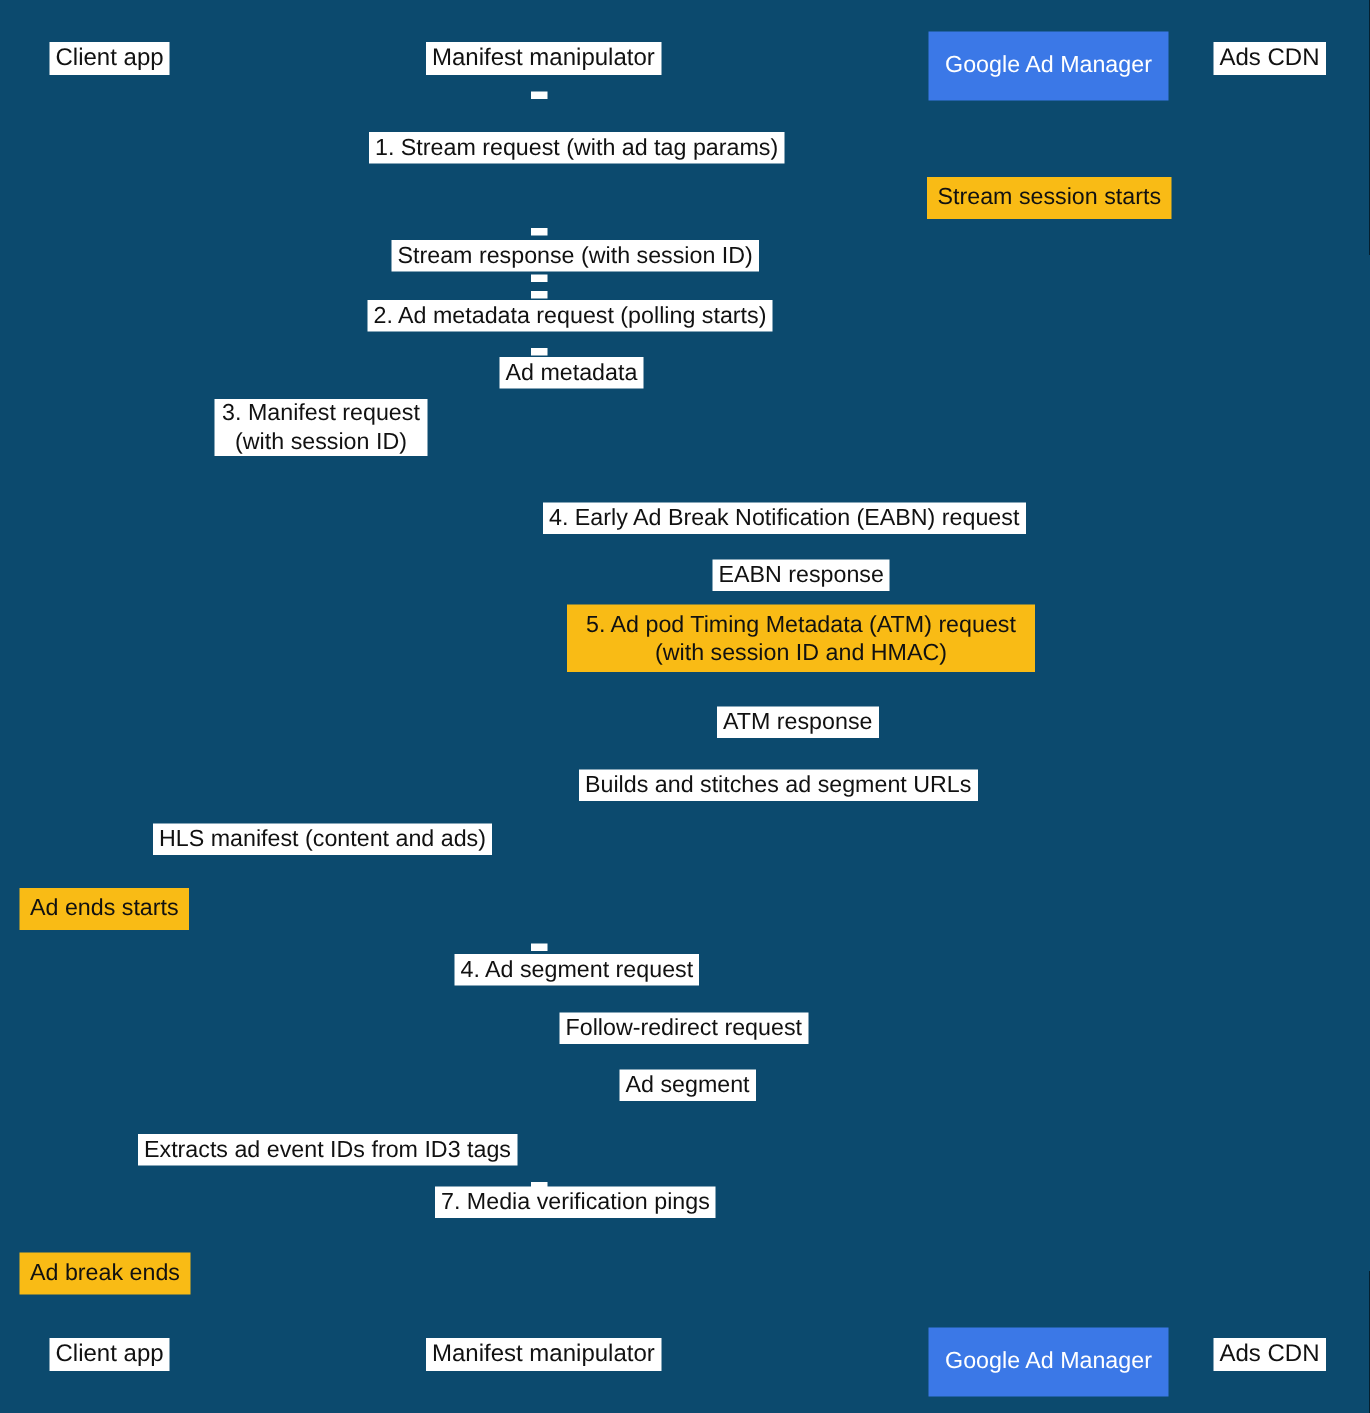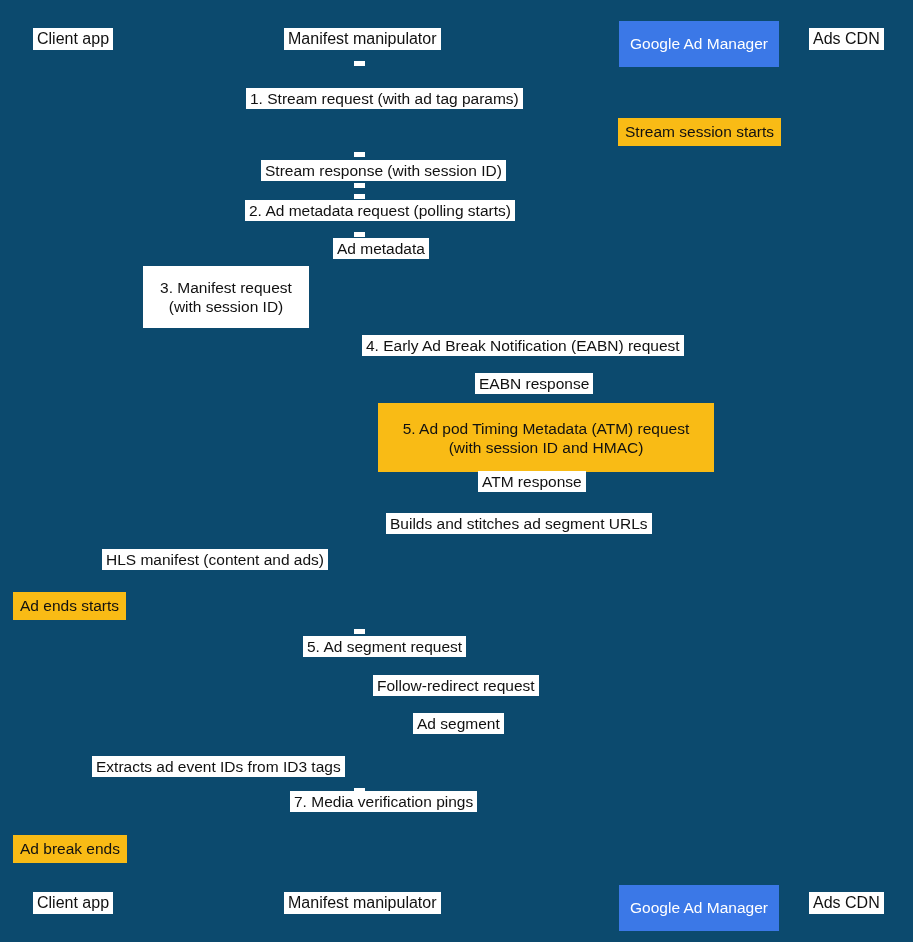--- a/index.html
+++ b/index.html
@@ -4,26 +4,26 @@
 <style>
   html,body{margin:0;padding:0;background:#000;}
   #diagram{
     position:relative;width:913px;height:942px;background:#0c4a6e;overflow:hidden;
     font-family:"Liberation Sans","DejaVu Sans",sans-serif;
   }
   .lbl{
     position:absolute;background:#fff;color:#111;
     font-size:15.5px;line-height:19px;padding:1px 4px;white-space:nowrap;
   }
-  .lbl.two{white-space:normal;text-align:center;padding:12px;}
+  .lbl.two{white-space:normal;text-align:center;padding:0;}
   .note{
     position:absolute;background:#f9bb15;color:#111;
     font-size:15.5px;line-height:20px;padding:4px 7px;white-space:nowrap;
   }
-  .note.two{white-space:normal;text-align:center;padding:16px;line-height:19px;}
+  .note.two{white-space:normal;text-align:center;padding:4px;line-height:19px;}
   .actor{
     position:absolute;background:#fff;color:#111;
     font-size:16px;line-height:18px;padding:2px 4px;white-space:nowrap;
   }
   .actor-blue{
     position:absolute;background:#3b78e7;color:#fff;
     font-size:15.5px;width:160px;height:46px;
     display:flex;align-items:center;justify-content:center;white-space:nowrap;
   }
   .dash{position:absolute;width:11px;height:5px;background:#fff;}
@@ -71,21 +71,21 @@
   </div>
 
   <div class="lbl" style="left:478px;top:471px;">ATM response</div>
 
   <div class="lbl" style="left:386px;top:513px;">Builds and stitches ad segment URLs</div>
 
   <div class="lbl" style="left:102px;top:549px;">HLS manifest (content and ads)</div>
 
   <div class="note" style="left:13px;top:592px;">Ad ends starts</div>
 
-  <div class="lbl" style="left:303px;top:636px;">5. Ad segment request</div>
+  <div class="lbl" style="left:303px;top:636px;">4. Ad segment request</div>
 
   <div class="lbl" style="left:373px;top:675px;">Follow-redirect request</div>
 
   <div class="lbl" style="left:413px;top:713px;">Ad segment</div>
 
   <div class="lbl" style="left:92px;top:756px;">Extracts ad event IDs from ID3 tags</div>
 
   <div class="lbl" style="left:290px;top:791px;">7. Media verification pings</div>
 
   <div class="note" style="left:13px;top:835px;">Ad break ends</div>

